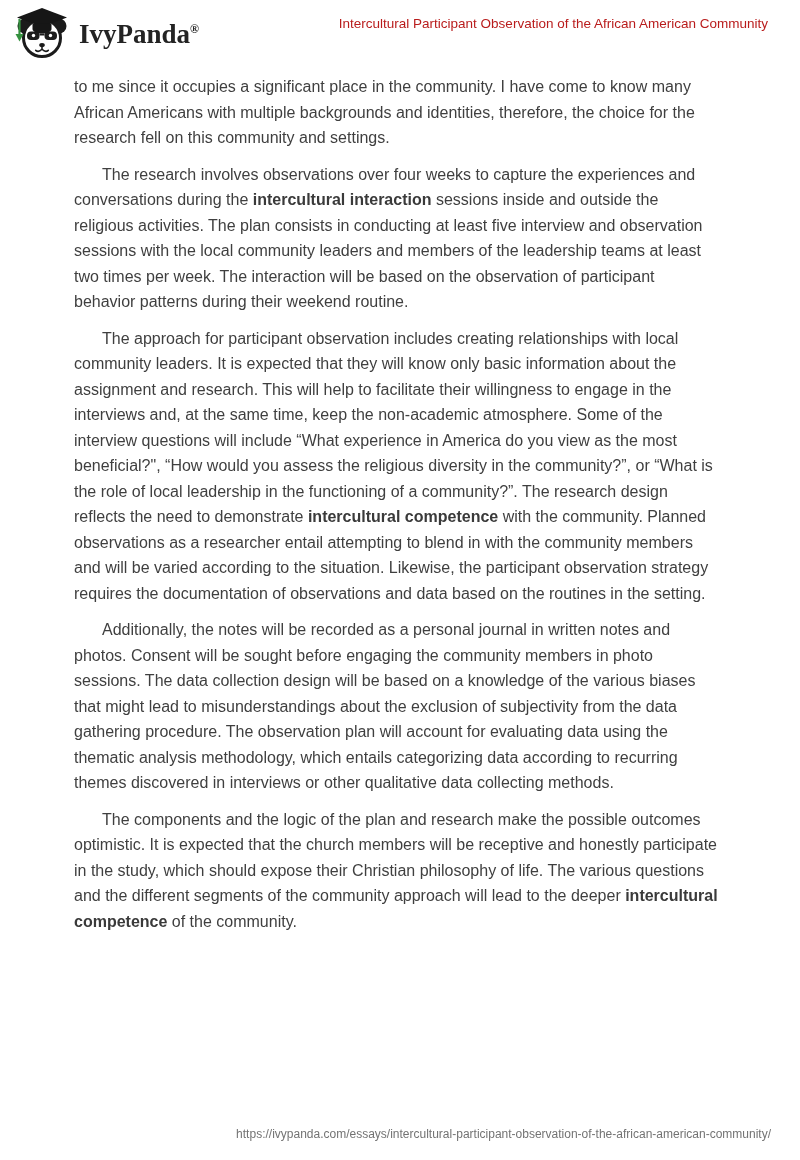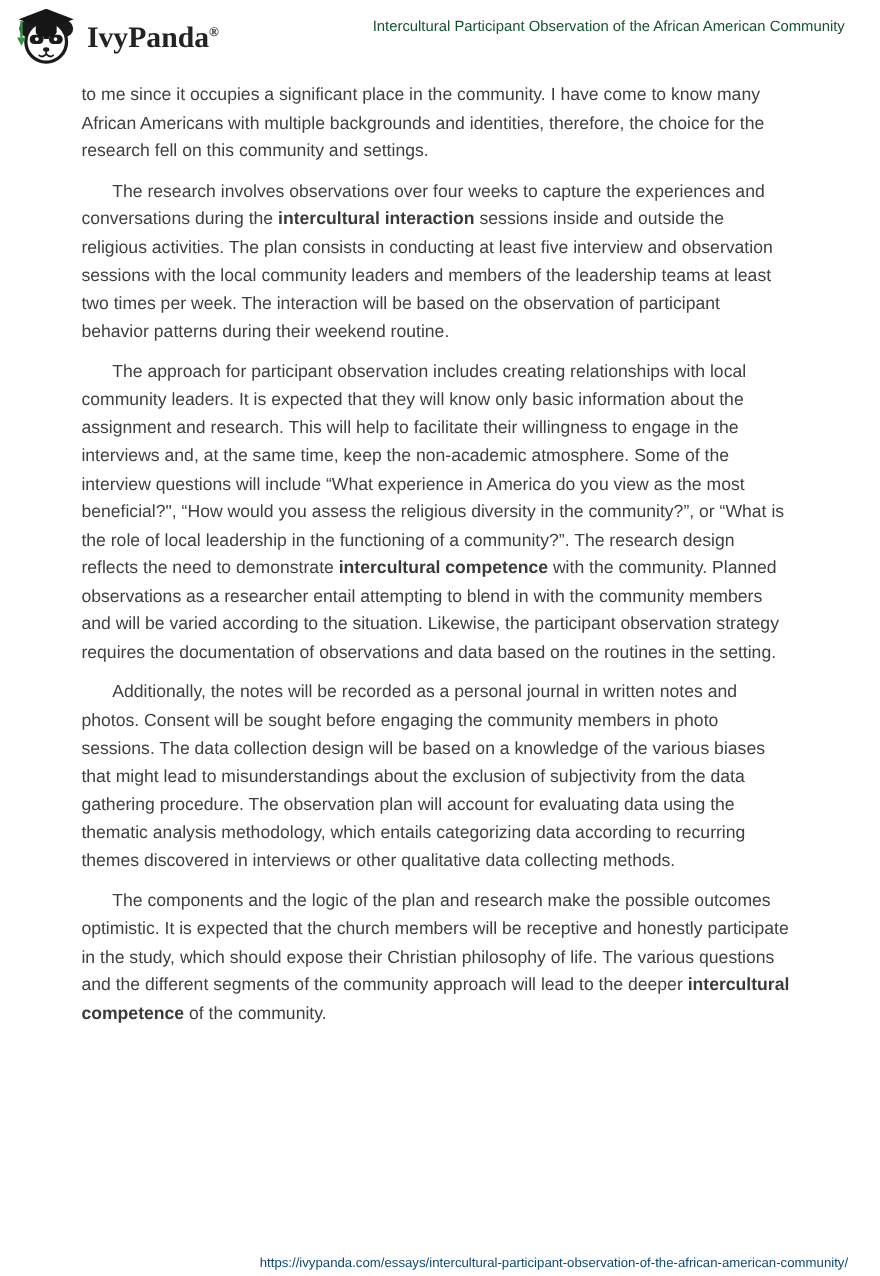--- a/index.html
+++ b/index.html
@@ -21,21 +21,21 @@
   .logo { width:56px; height:52px; display:block; }
   .brand {
     font-family:"Liberation Serif", serif;
     font-weight:700;
     font-size:27px;
     color:#232323;
   }
   .brand sup { font-size:12px; }
   .doc-title {
     font-size:13.5px;
-    color:#14532d;
+    color:#b91c1c;
     text-align:right;
     align-self:flex-start;
     margin-top:8px;
   }
   main { padding:14px 80px 0 74px; }
   main p {
     font-size:16px;
     line-height:25.5px;
     color:#3f3f3f;
     margin:0 0 11px 0;
@@ -44,24 +44,24 @@
   main p b { font-weight:700; color:#3a3a3a; }
   main h2 {
     font-size:27px;
     line-height:34px;
     font-weight:700;
     color:#2c2c2c;
     margin:17px 0 26px 0;
   }
   .footer {
     position:absolute;
-    left:0; right:29px; bottom:5px;
+    left:0; right:29px; bottom:19px;
     text-align:right;
     font-size:12px;
-    color:#0c4a6e;
+    color:#737373;
   }
 </style>
 </head>
 <body>
 
 <div class="header">
   <div class="brand-wrap">
     <svg class="logo" viewBox="0 0 56 52" xmlns="http://www.w3.org/2000/svg">
 
       <circle cx="11" cy="18" r="7.5" fill="#1b1b1b"></circle>

